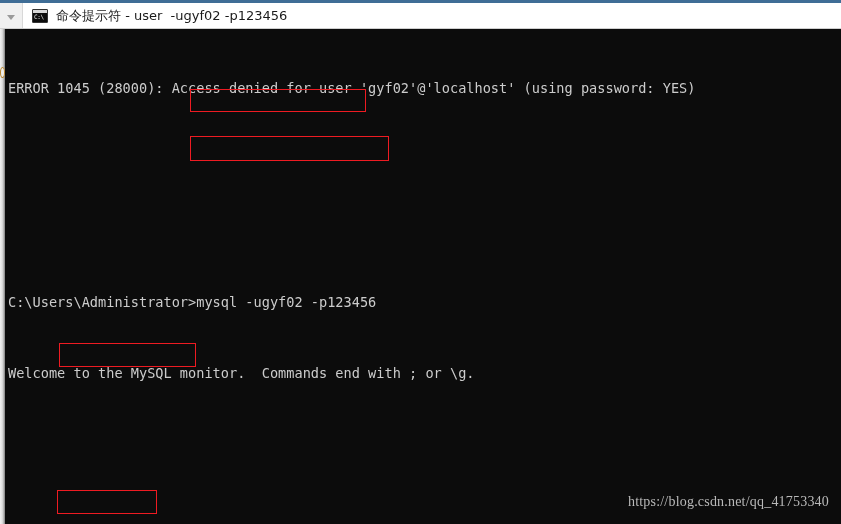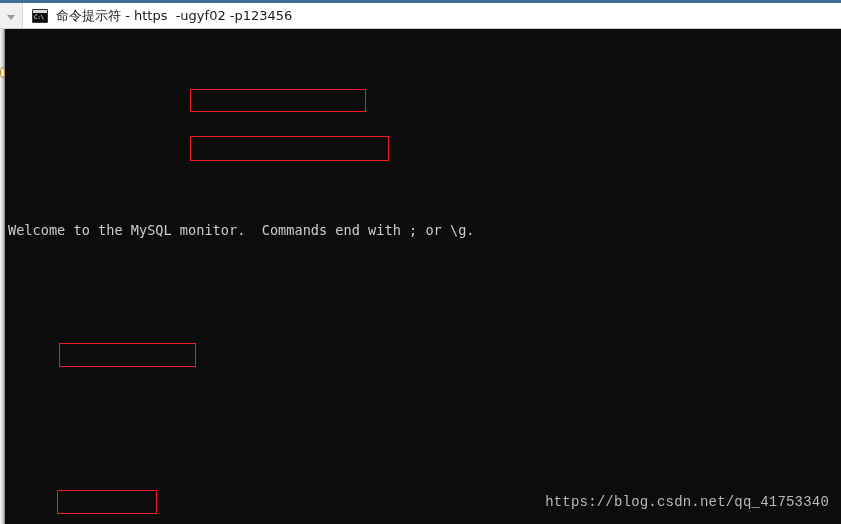--- a/index.html
+++ b/index.html
@@ -146,50 +146,52 @@
   #redbox-1 { left: 190px; top: 60px;  width: 176px; height: 23px; }
   #redbox-2 { left: 190px; top: 107px; width: 199px; height: 25px; }
   #redbox-3 { left: 59px;  top: 314px; width: 137px; height: 24px; }
   #redbox-4 { left: 57px;  top: 461px; width: 100px; height: 24px; }
 
   
   #watermark {
     position: absolute;
     right: 12px;
     bottom: 14px;
-    font-family: Liberation Mono, monospace;
+    font-family: Liberation Serif, serif;
     font-size: 14px;
     color: #b9b9b9;
     letter-spacing: 0.2px;
   }
 </style>
 </head>
 <body>
 
 <div id="screen">
 
   <div id="titlebar">
     <div class="tb-leftgutter">
       <div class="tb-caret"></div>
     </div>
     <div id="cmd-icon">
       <span class="cmd-text">C:\</span>
     </div>
-    <div id="title-text">命令提示符 - https  -ugyf02 -p123456</div>
+    <div id="title-text">命令提示符 - user  -ugyf02 -p123456</div>
   </div>
 
   <div id="winbody">
 
     <div id="left-chrome">
       <div id="left-chrome-dot"></div>
     </div>
 
     <div id="console">
+      <div class="line">ERROR 1045 (28000): Access denied for user 'gyf02'@'localhost' (using password: YES)</div>
       <div class="line"></div>
       <div class="line"></div>
+      <div class="line">C:\Users\Administrator&gt;mysql -ugyf02 -p123456</div>
       <div class="line">Welcome to the MySQL monitor.  Commands end with ; or \g.</div>
       
       
       
       
       
       
       
       
       

